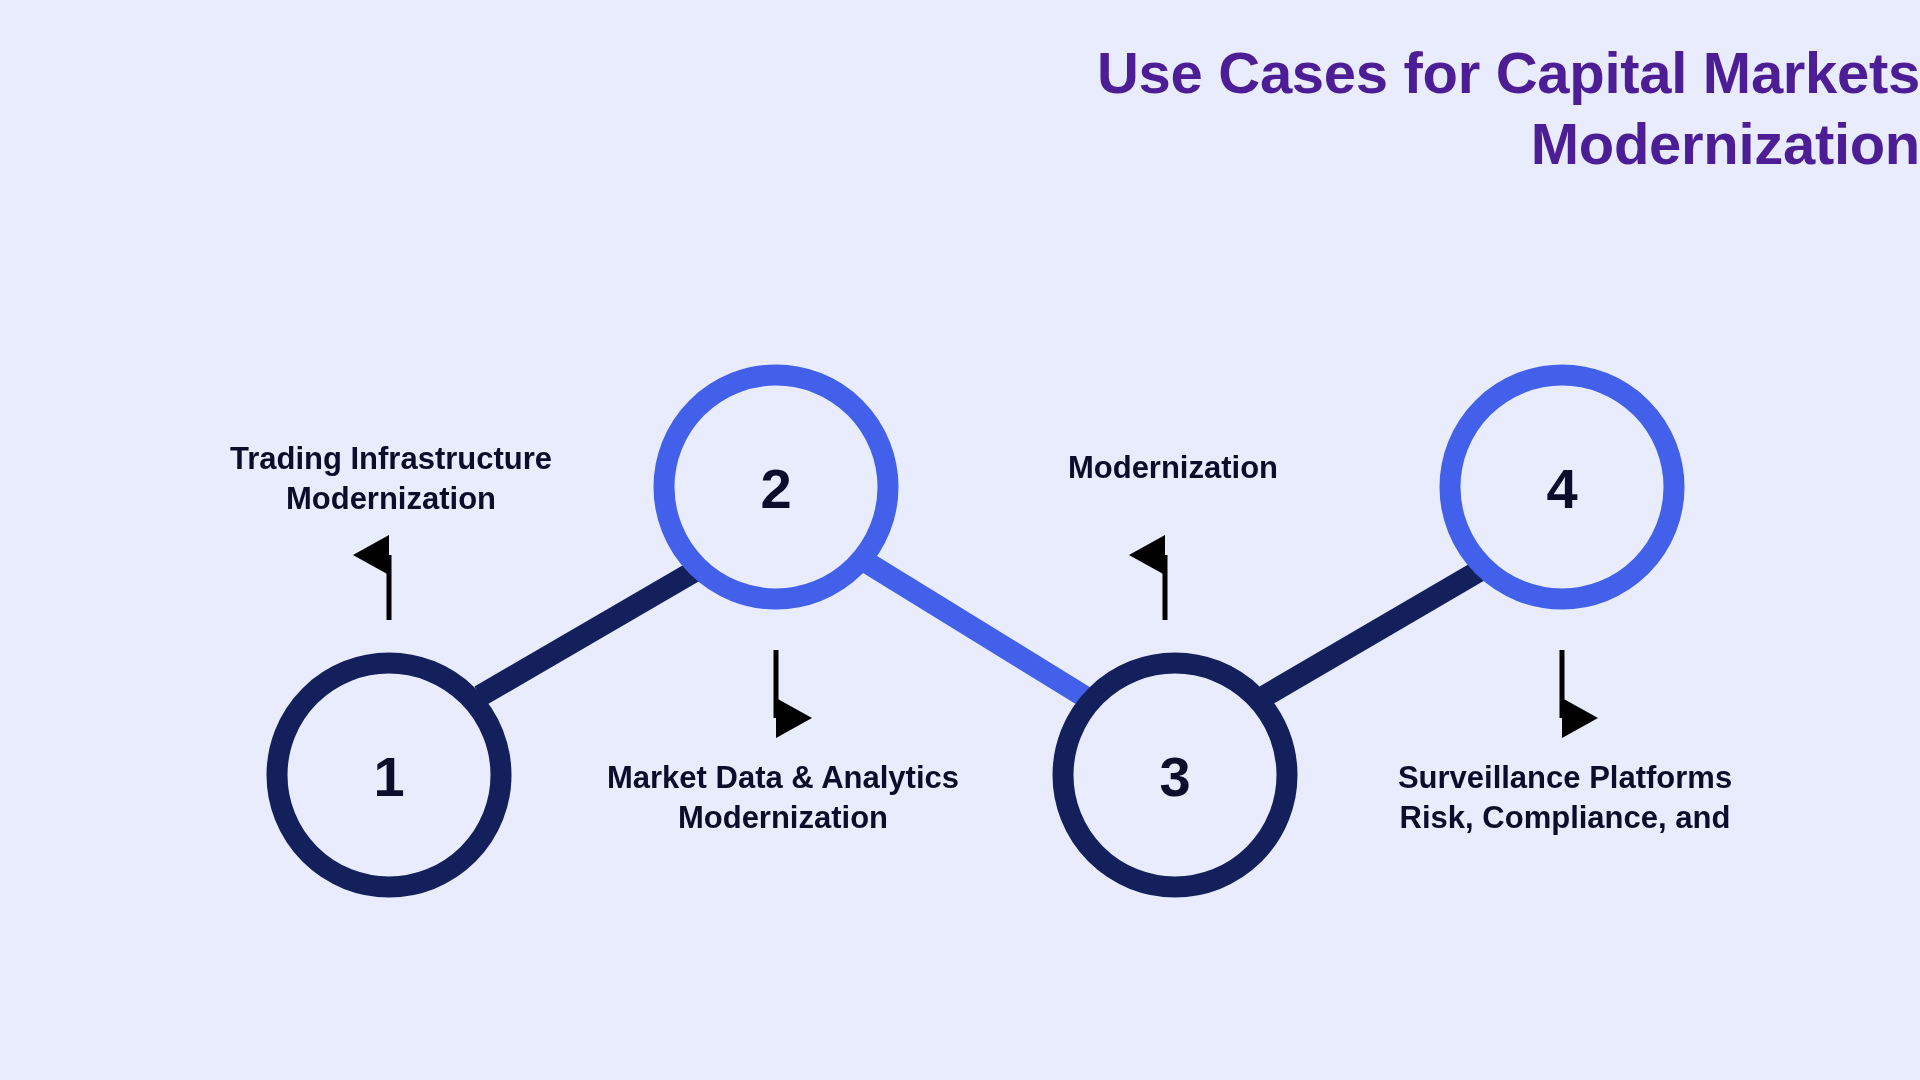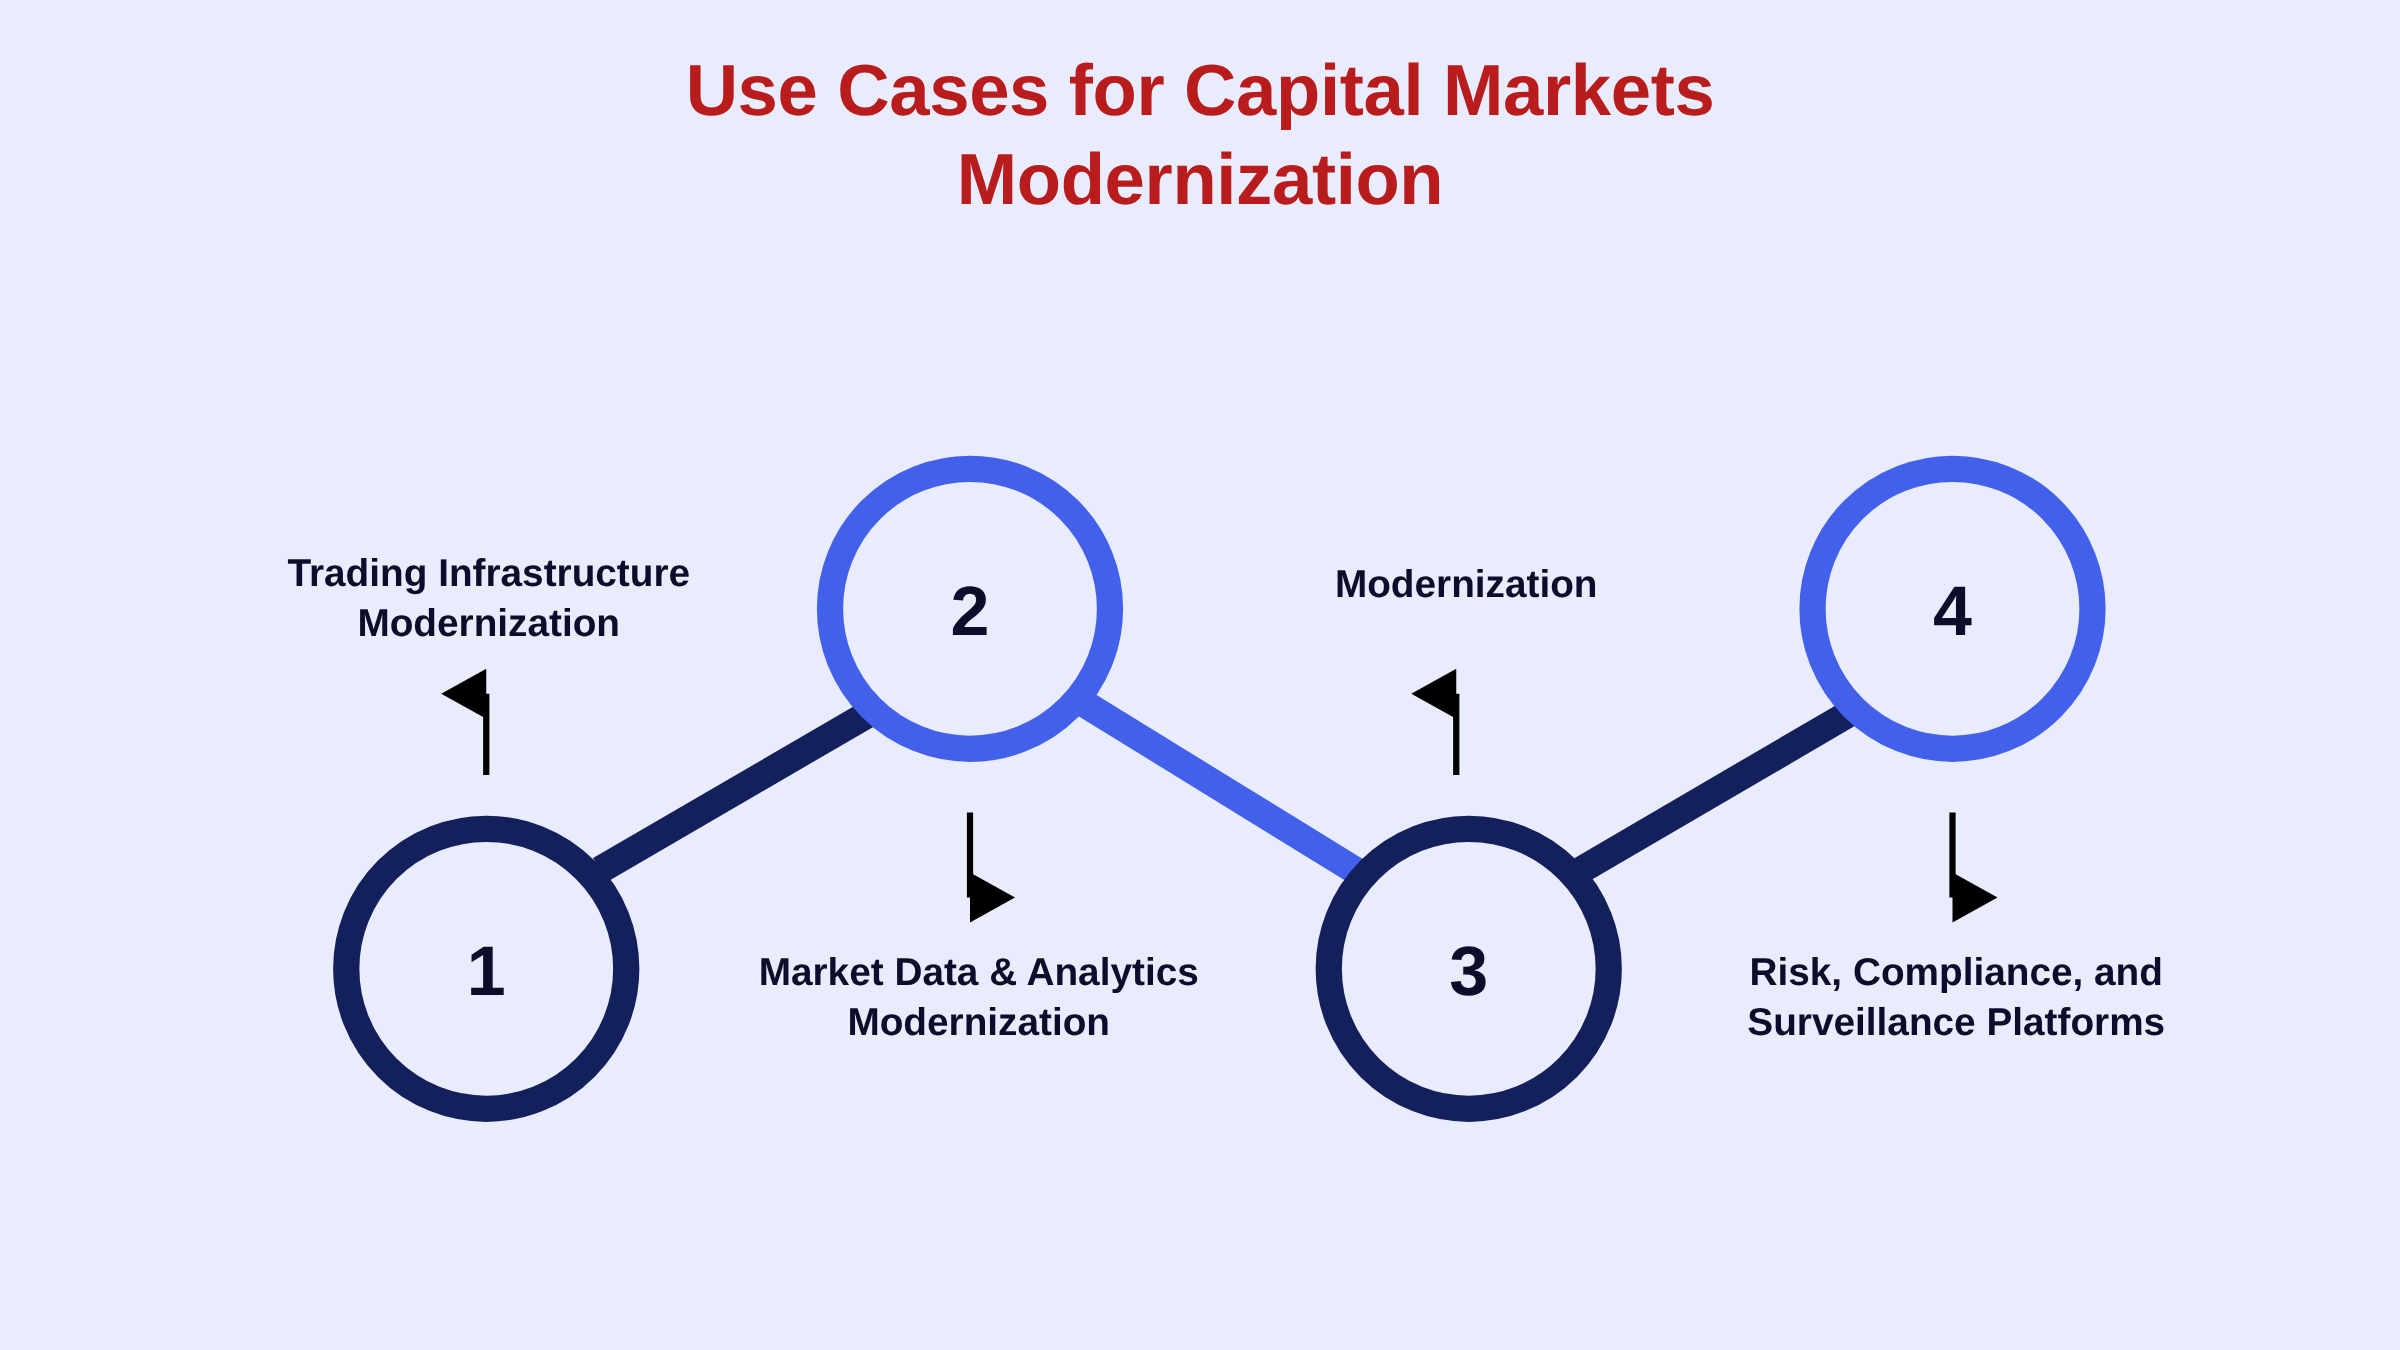--- a/index.html
+++ b/index.html
@@ -20,25 +20,25 @@
     left: 0; top: 0;
     width: 1920px;
     height: 1080px;
   }
 
   #title {
     position: absolute;
     left: 0;
     top: 38px;
     width: 1920px;
-    text-align: center;
+    text-align: right;
     font-size: 58px;
     font-weight: bold;
     line-height: 1.22;
-    color: #b91c1c;
+    color: #4c1d95;
     letter-spacing: -0.3px;
   }
 
   .diagram-svg {
     position: absolute;
     left: 0;
     top: 0;
     width: 1920px;
     height: 1080px;
   }
@@ -114,17 +114,17 @@
   <div class="node-label" style="left:783px; top:798px; width:470px;">
     <div>Market Data &amp; Analytics</div>
     <div>Modernization</div>
   </div>
 
   <div class="node-label" style="left:1173px; top:468px; width:470px;">
     <div>Modernization</div>
   </div>
 
   <div class="node-label" style="left:1565px; top:798px; width:470px;">
+    <div>Surveillance Platforms</div>
     <div>Risk, Compliance, and</div>
-    <div>Surveillance Platforms</div>
   </div>
 
 </div>
 
 </body></html>

